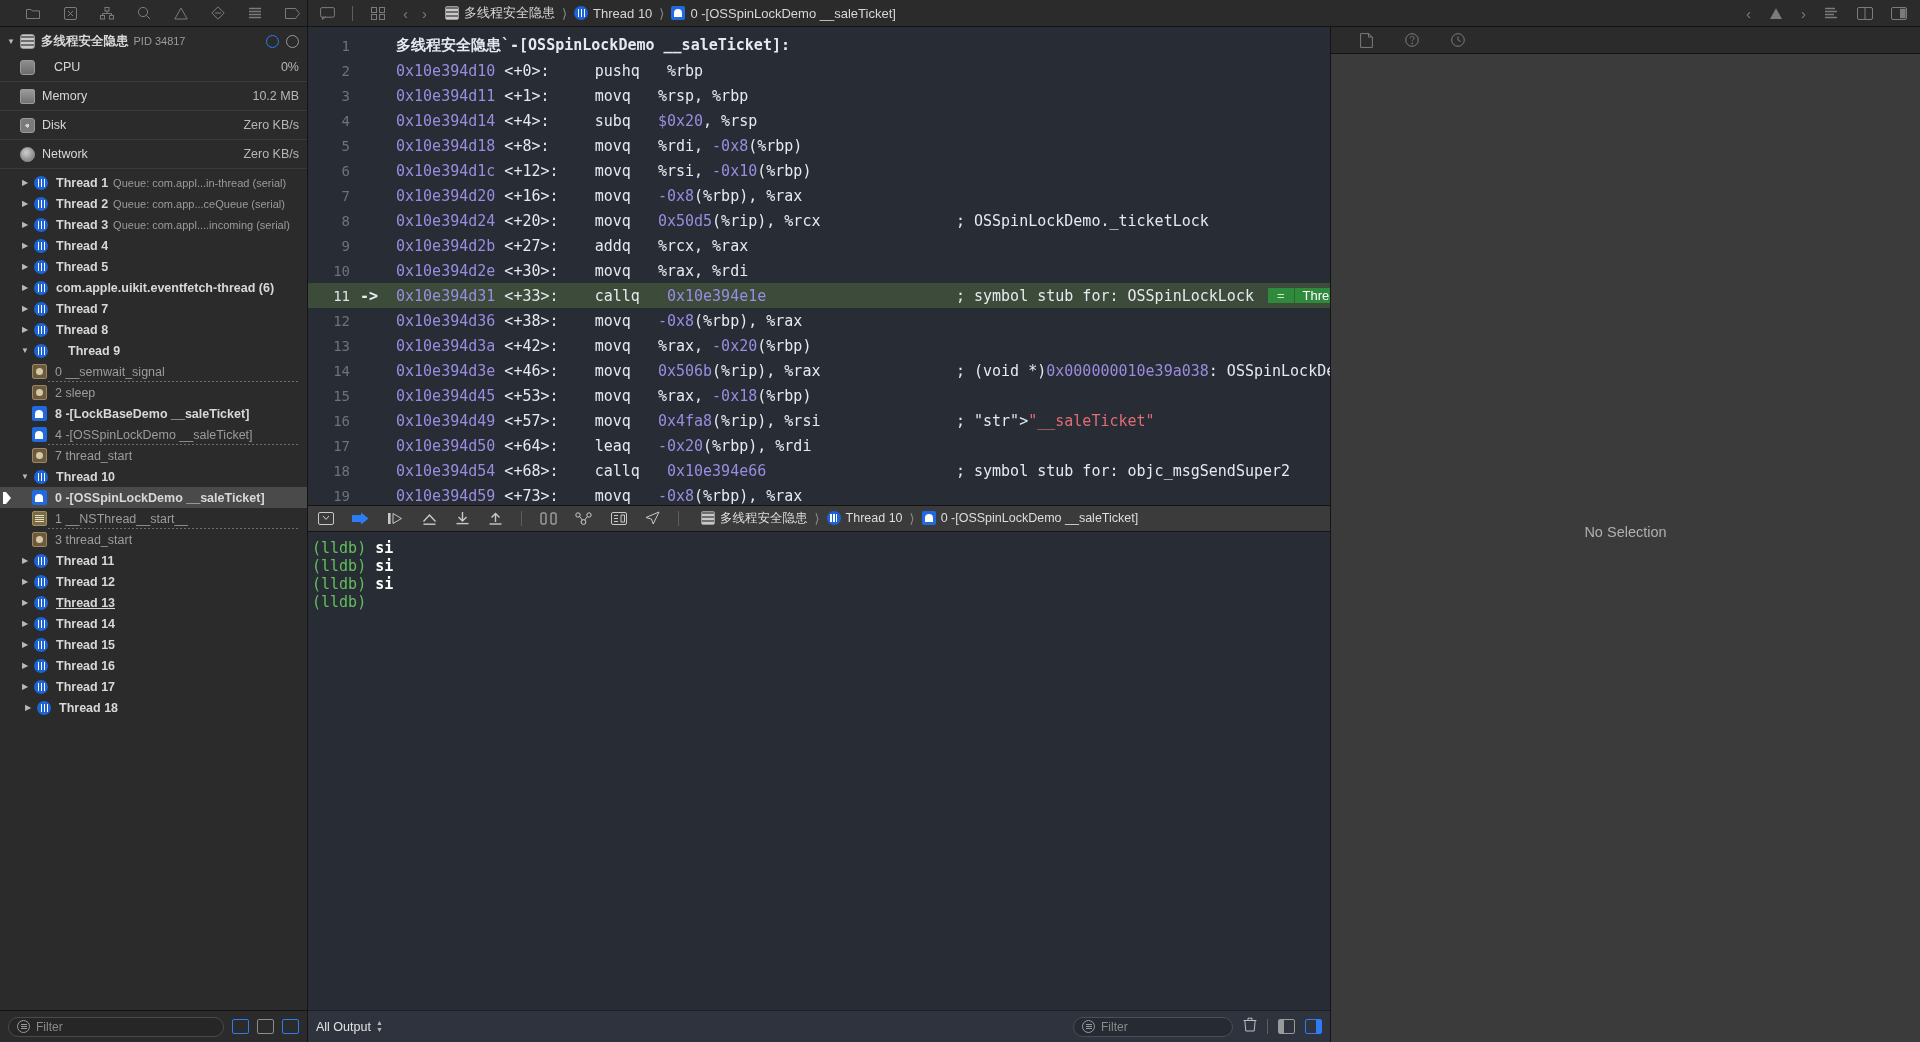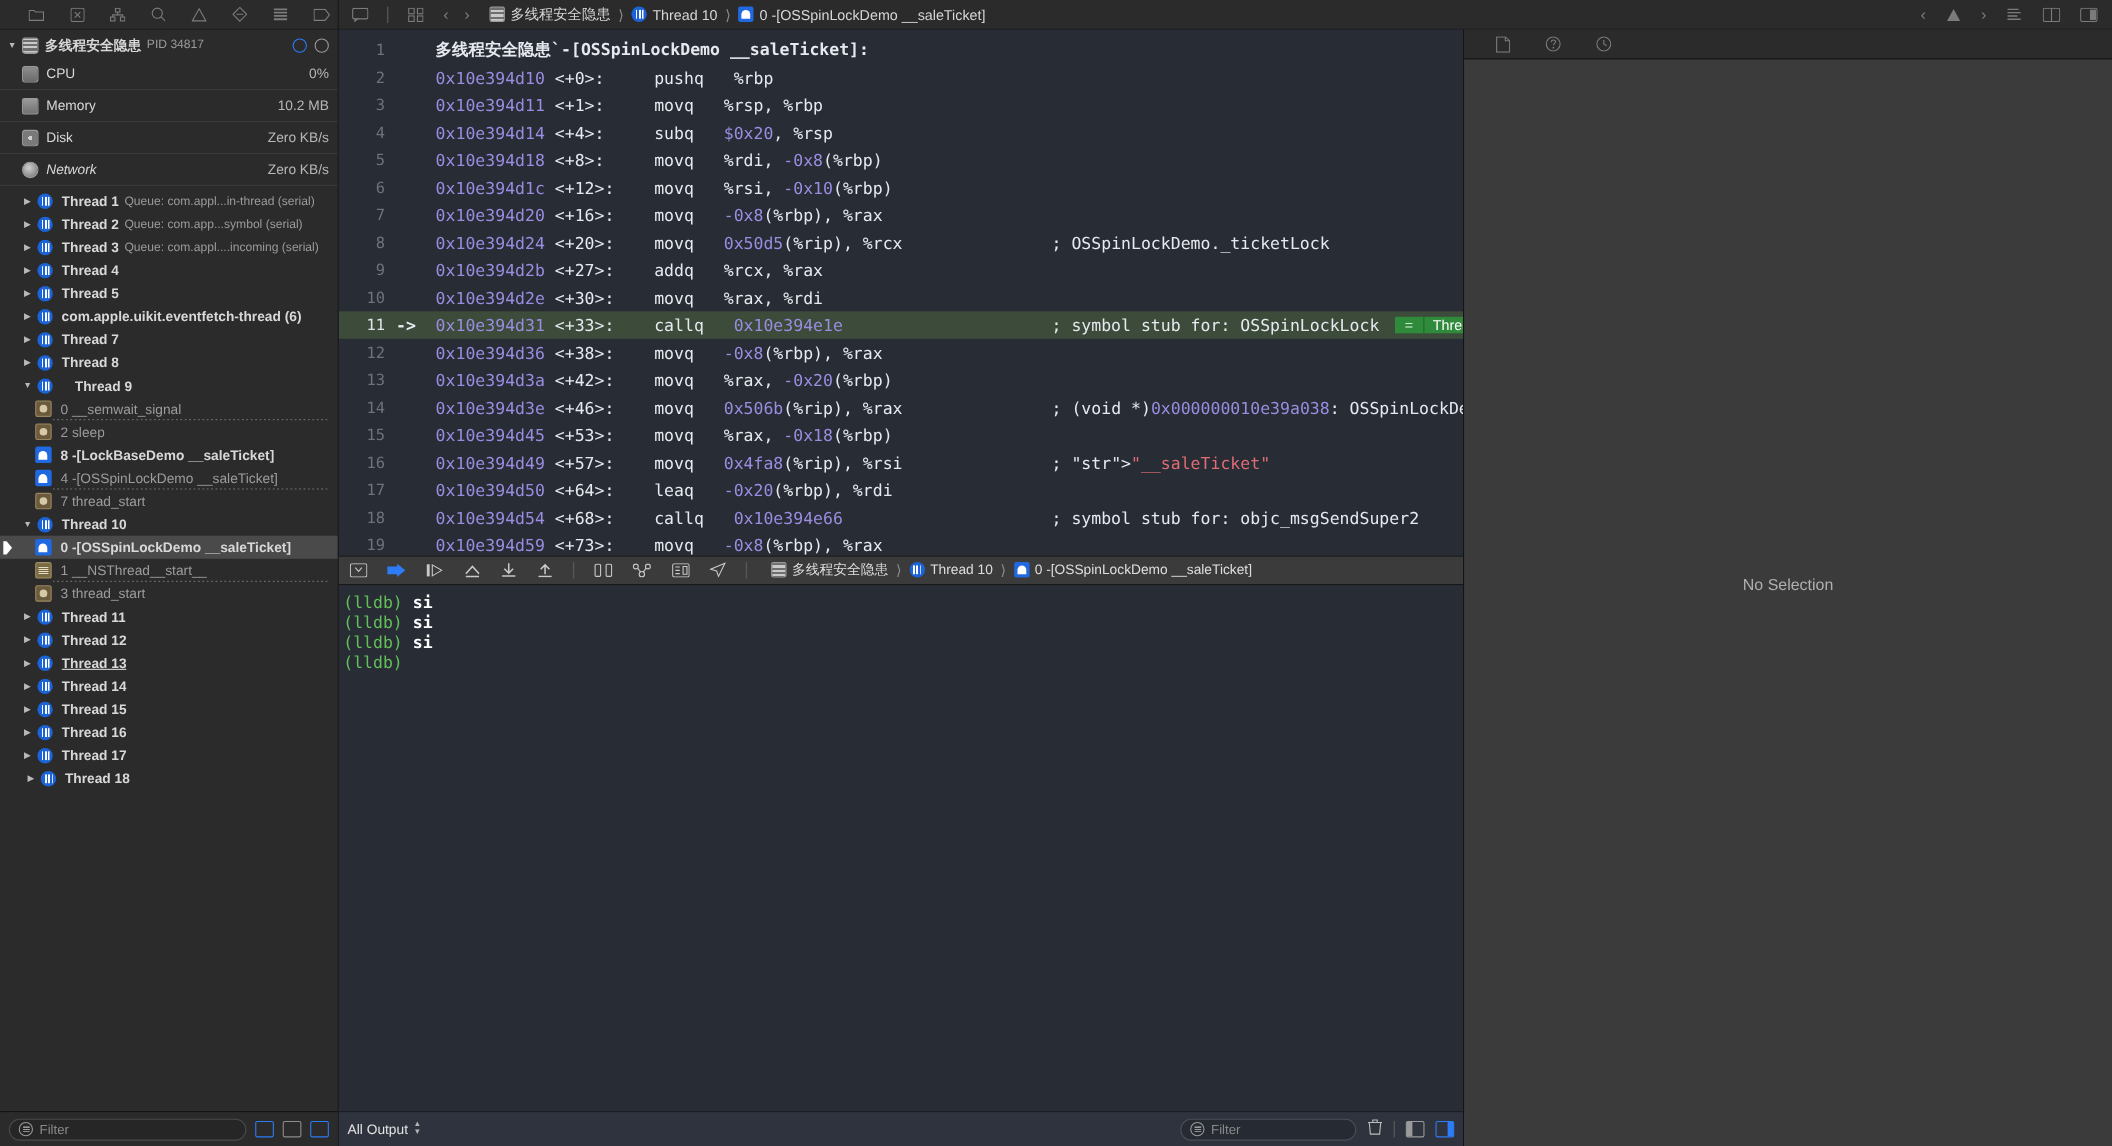--- a/index.html
+++ b/index.html
@@ -297,21 +297,21 @@
               <span class="gi proj"></span>
             </span>
           <span class="label b" style="margin-left:5px;">多线程安全隐患</span>
           <span class="queue">PID 34817</span>
           <span style="margin-left:auto;display:flex;gap:7px;align-items:center;">
             <span style="width:13px;height:13px;border-radius:50%;border:1.6px solid #2d7cf6;display:inline-block;"></span>
             <span style="width:13px;height:13px;border-radius:50%;border:1.4px solid #9a9a9a;display:inline-block;"></span>
           </span>
         </div>
 
-        <div class="row gauge" style="padding-left:18px;">
+        <div class="row gauge" style="padding-left:18px;gap:12px;">
           <span class="rowicon">
               <span class="gi cpu"></span>
             </span>
           <span class="label" style="margin-left:6px;">CPU</span>
           <span class="val">0%</span>
         </div>
         <div class="row gauge" style="padding-left:18px;">
           <span class="rowicon">
               <span class="gi mem"></span>
             </span>
@@ -322,21 +322,21 @@
           <span class="rowicon">
               <span class="gi disk"></span>
             </span>
           <span class="label" style="margin-left:6px;">Disk</span>
           <span class="val">Zero KB/s</span>
         </div>
         <div class="row gauge" style="padding-left:18px;">
           <span class="rowicon">
               <span class="gi net"></span>
             </span>
-          <span class="label" style="margin-left:6px;font-style:italic;">Network</span>
+          <span class="label" style="margin-left:6px;">Network</span>
           <span class="val">Zero KB/s</span>
         </div>
 
         <div id="thread-list" style="padding-top:3px;">
             <div class="row" style="padding-left: 18px;">
               <span class="disc closed"></span>
               <span class="rowicon">
                 <span class="ico-thread">
                   <i></i>
                 </span>
@@ -345,21 +345,21 @@
               <span class="queue">Queue: com.appl...in-thread (serial)</span>
             </div>
             <div class="row" style="padding-left: 18px;">
               <span class="disc closed"></span>
               <span class="rowicon">
                 <span class="ico-thread">
                   <i></i>
                 </span>
               </span>
               <span class="label b" style="margin-left:6px;">Thread 2</span>
-              <span class="queue">Queue: com.app...symbol (serial)</span>
+              <span class="queue">Queue: com.app...ceQueue (serial)</span>
             </div>
             <div class="row" style="padding-left: 18px;">
               <span class="disc closed"></span>
               <span class="rowicon">
                 <span class="ico-thread">
                   <i></i>
                 </span>
               </span>
               <span class="label b" style="margin-left:6px;">Thread 3</span>
               <span class="queue">Queue: com.appl....incoming (serial)</span>

